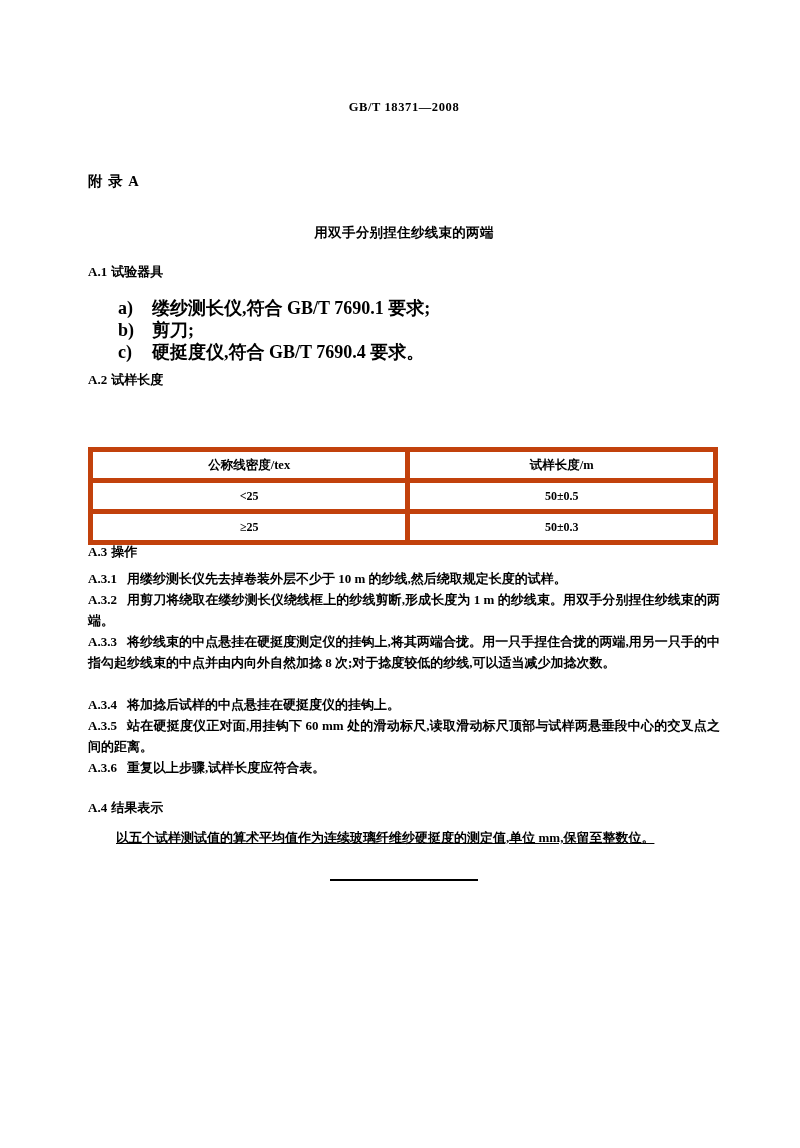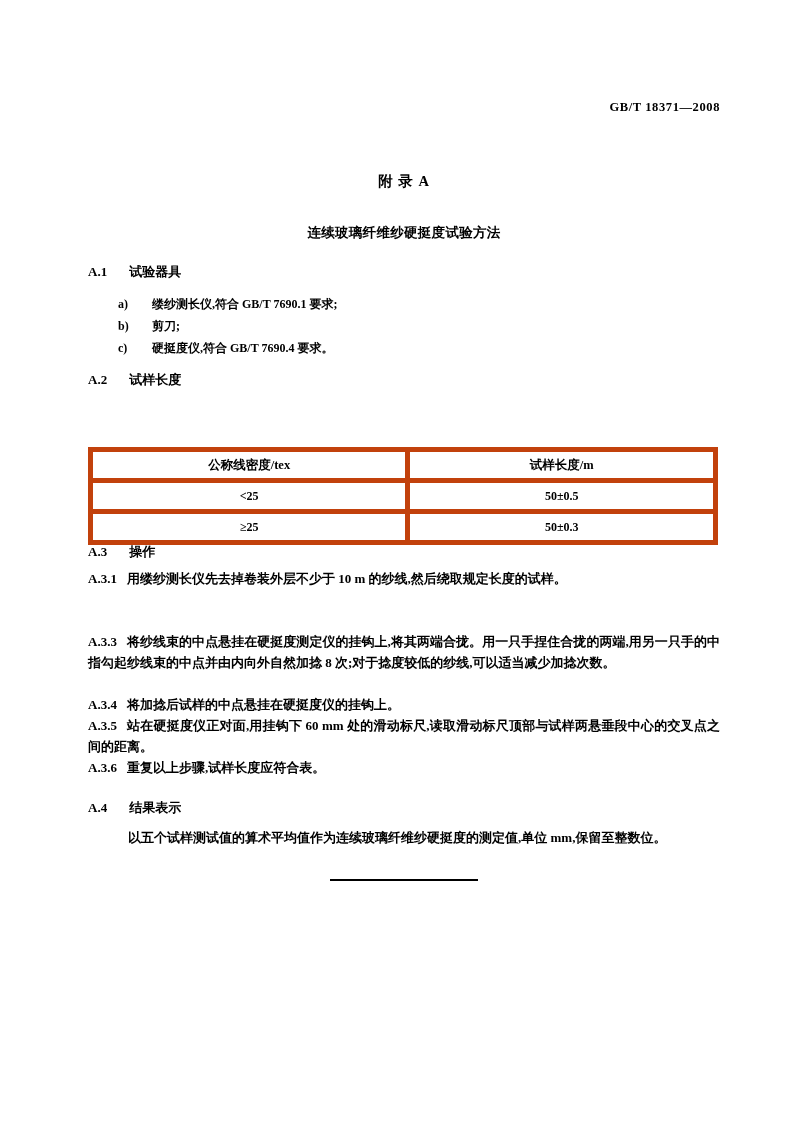--- a/index.html
+++ b/index.html
@@ -18,34 +18,33 @@
     background: #ffffff;
     overflow: hidden;
   }
 
   
   .running-header {
     position: absolute;
     left: 88px;
     top: 100px;
     width: 632px;
-    text-align: right;
+    text-align: center;
     font-family: "Liberation Serif", "DejaVu Serif", serif;
     font-weight: bold;
     font-size: 12.5px;
     letter-spacing: 0.6px;
   }
 
   
   .annex-title {
     position: absolute;
     left: 88px;
     top: 172px;
     width: 632px;
-    text-align: center;
     font-weight: bold;
     font-size: 14.5px;
     letter-spacing: 1px;
   }
   .annex-sub {
     position: absolute;
     left: 88px;
     top: 198px;
     width: 632px;
     text-align: center;
@@ -64,33 +63,33 @@
   }
 
   
   .sec-head {
     position: absolute;
     left: 88px;
     font-weight: bold;
     font-size: 13px;
     white-space: nowrap;
   }
-  .sec-head .num { margin-right: 22px; }
+  .sec-head .num { margin-right: 4px; }
 
   .para {
     position: absolute;
     font-size: 13px;
     font-weight: bold;
     line-height: 20px;
     text-align: justify;
   }
 
   .listitem {
     position: absolute;
-    font-size: 12px;
+    font-size: 18px;
     font-weight: bold;
     white-space: nowrap;
   }
   .listitem .marker {
     display: inline-block;
     width: 34px;
     font-family: "Liberation Serif", "DejaVu Serif", serif;
   }
 
   .numbered {
@@ -150,21 +149,21 @@
   }
 </style>
 </head>
 <body>
 
 <div class="page">
 
   <div class="running-header">GB/T 18371—2008</div>
 
   <div class="annex-title">附  录  A</div>
-  <div class="annex-name">连续玻璃纤维纱硬挺度试验方法</div>
+  <div class="annex-name">用双手分别捏住纱线束的两端</div>
 
   <div class="sec-head" style="top:263px;">
     <span class="num">A.1</span><span>试验器具</span>
   </div>
 
   <div class="listitem" style="left:118px; top:296px;">
     <span class="marker">a)</span><span>缕纱测长仪,符合 GB/T 7690.1 要求;</span>
   </div>
   <div class="listitem" style="left:118px; top:318px;">
     <span class="marker">b)</span><span>剪刀;</span>
@@ -199,20 +198,23 @@
   </table>
 
   <div class="sec-head" style="top:543px;">
     <span class="num">A.3</span><span>操作</span>
   </div>
 
   <div class="numbered" style="top:568px;">
     <span class="lbl">A.3.1</span><span>用缕纱测长仪先去掉卷装外层不少于 10 m 的纱线,然后绕取规定长度的试样。</span>
   </div>
 
+  <div class="numbered" style="top:589px;">
+    <span class="lbl">A.3.2</span><span>用剪刀将绕取在缕纱测长仪绕线框上的纱线剪断,形成长度为 1 m 的纱线束。用双手分别捏住纱线束的两端。</span>
+  </div>
 
   <div class="numbered" style="top:631px;">
     <span class="lbl">A.3.3</span><span>将纱线束的中点悬挂在硬挺度测定仪的挂钩上,将其两端合拢。用一只手捏住合拢的两端,用另一只手的中指勾起纱线束的中点并由内向外自然加捻 8 次;对于捻度较低的纱线,可以适当减少加捻次数。</span>
   </div>
 
   <div class="numbered" style="top:694px;">
     <span class="lbl">A.3.4</span><span>将加捻后试样的中点悬挂在硬挺度仪的挂钩上。</span>
   </div>
 
   <div class="numbered" style="top:715px;">
@@ -220,17 +222,17 @@
   </div>
 
   <div class="numbered" style="top:757px;">
     <span class="lbl">A.3.6</span><span>重复以上步骤,试样长度应符合表。</span>
   </div>
 
   <div class="sec-head" style="top:799px;">
     <span class="num">A.4</span><span>结果表示</span>
   </div>
 
-  <div class="numbered" style="left:128px; top:827px; width:602px;">以五个试样测试值的算术平均值作为连续玻璃纤维纱硬挺度的测定值,单位 mm,保留至整数位。</div>
+  <div class="numbered" style="left:116px; top:827px; width:602px;text-decoration:underline;">以五个试样测试值的算术平均值作为连续玻璃纤维纱硬挺度的测定值,单位 mm,保留至整数位。</div>
 
   <div class="end-rule"></div>
 
 </div>
 
 </body></html>

